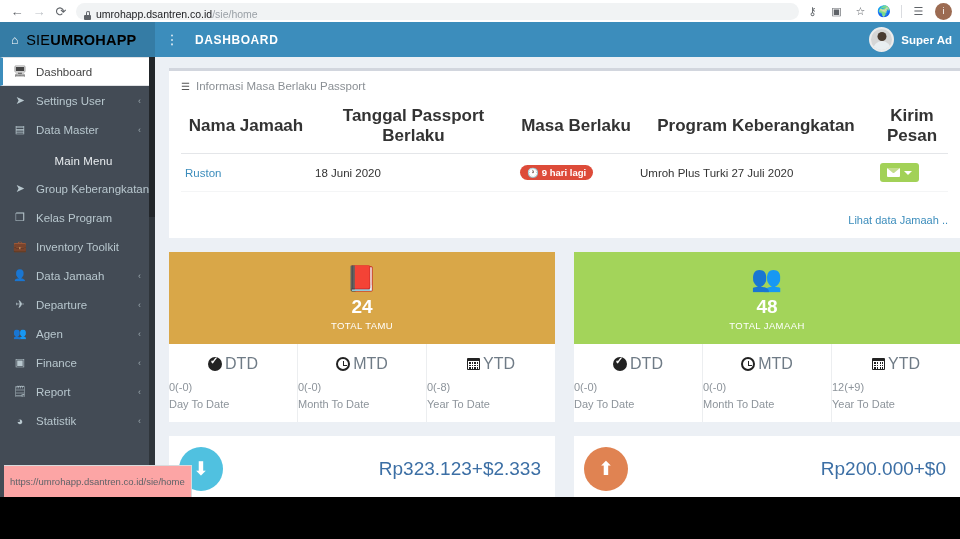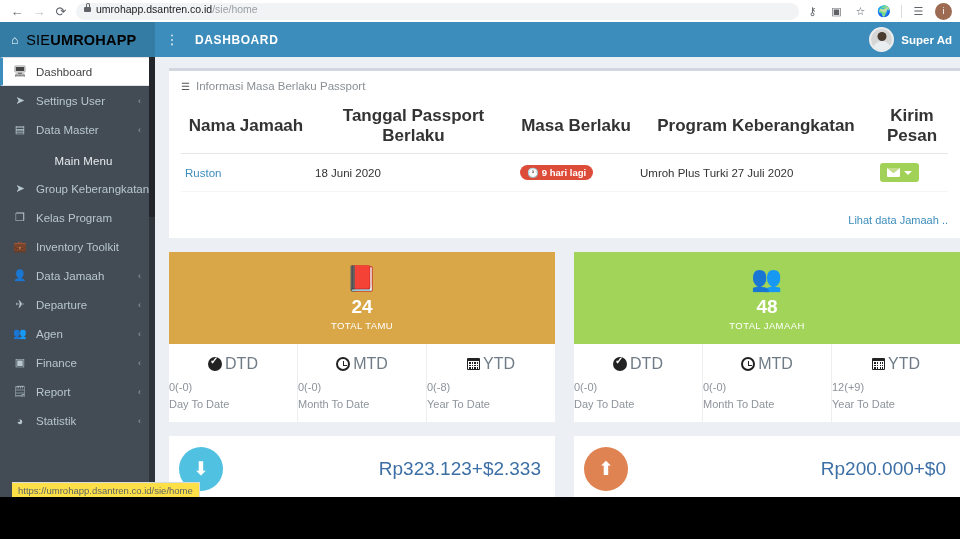--- a/index.html
+++ b/index.html
@@ -16,21 +16,21 @@
     background: #ffffff; display: flex; align-items: center;
     padding: 0 6px; gap: 0px;
   }
   .nav-btn {
     width: 22px; height: 20px; display: flex; align-items: center; justify-content: center;
     color: #5f6368; font-size: 13px; line-height: 1;
   }
   .nav-btn.fwd { color: #bdc1c6; }
   .omnibox {
     flex: 1; height: 17px; background: #f1f3f4; border-radius: 9px;
-    margin: 0 6px 0 4px; display: flex; align-items: flex-start; padding: 0 8px; gap: 5px;
+    margin: 0 6px 0 4px; display: flex; align-items: flex-end; padding: 0 8px; gap: 5px;
     min-width: 0;
   }
   .lock-ico { width: 7px; height: 9px; position: relative; flex: none; }
   .lock-ico .body { position: absolute; bottom: 0; left: 0; width: 7px; height: 5px; background: #5f6368; border-radius: 1px; }
   .lock-ico .shackle { position: absolute; top: 0; left: 1.5px; width: 4px; height: 4px; border: 1.2px solid #5f6368; border-bottom: none; border-radius: 2px 2px 0 0; }
   .url { font-size: 10.5px; color: #9aa0a6; white-space: nowrap; overflow: hidden; }
   .url .host { color: #202124; }
   .tb-icons { display: flex; align-items: center; gap: 9px; padding-right: 2px; flex: none; }
   .tb-ico { width: 15px; height: 15px; display: flex; align-items: center; justify-content: center; color: #5f6368; font-size: 11px; }
   .tb-sep { width: 1px; height: 13px; background: #dadce0; }
@@ -176,22 +176,22 @@
     background: repeating-linear-gradient(to right, #fff 0 1.3px, transparent 1.3px 2.6px),
                 repeating-linear-gradient(to bottom, #fff 0 1.3px, transparent 1.3px 2.6px); background-color:#222; }
   .clockg { display:inline-block; width:14px; height:14px; border-radius:50%; border:2px solid #222; position:relative; }
   .clockg:before { content:""; position:absolute; left:4.5px; top:2.5px; width:1.6px; height:4.5px; background:#222; }
   .clockg:after { content:""; position:absolute; left:5.5px; top:6px; width:3.5px; height:1.6px; background:#222; }
   .checkg { display:inline-block; width:14px; height:14px; border-radius:50%; background:#222; position:relative; }
   .checkg:before { content:"\2713"; position:absolute; left:2px; top:-2px; color:#fff; font-size:10px; font-weight:bold; }
 
   
   .status-url {
-    position: absolute; left: 12px; bottom: 0; height: 15px;
-    background: #fde047; border-top: 1px solid #d8dadc; border-right: 1px solid #d8dadc;
+    position: absolute; left: 4px; bottom: 0; height: 32px;
+    background: #fca5a5; border-top: 1px solid #d8dadc; border-right: 1px solid #d8dadc;
     display: flex; align-items: center; padding: 0 6px;
     font-size: 9.5px; color: #5f6368; white-space: nowrap; z-index: 30;
   }
 </style>
 </head>
 <body>
 
 <div class="browser-bar">
   <div class="nav-btn">←</div>
   <div class="nav-btn fwd">→</div>

